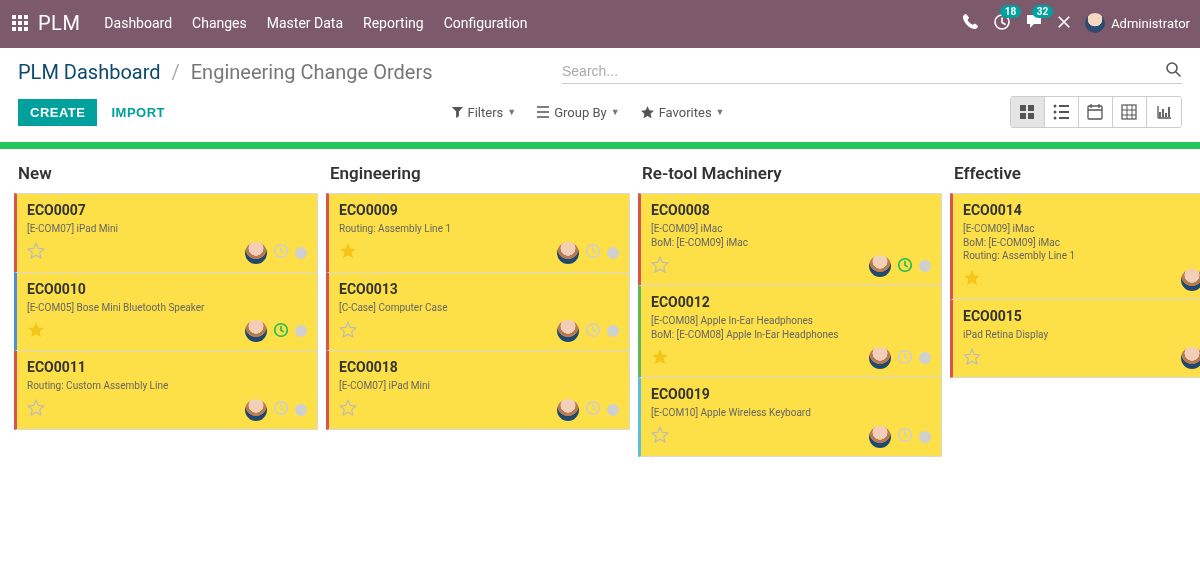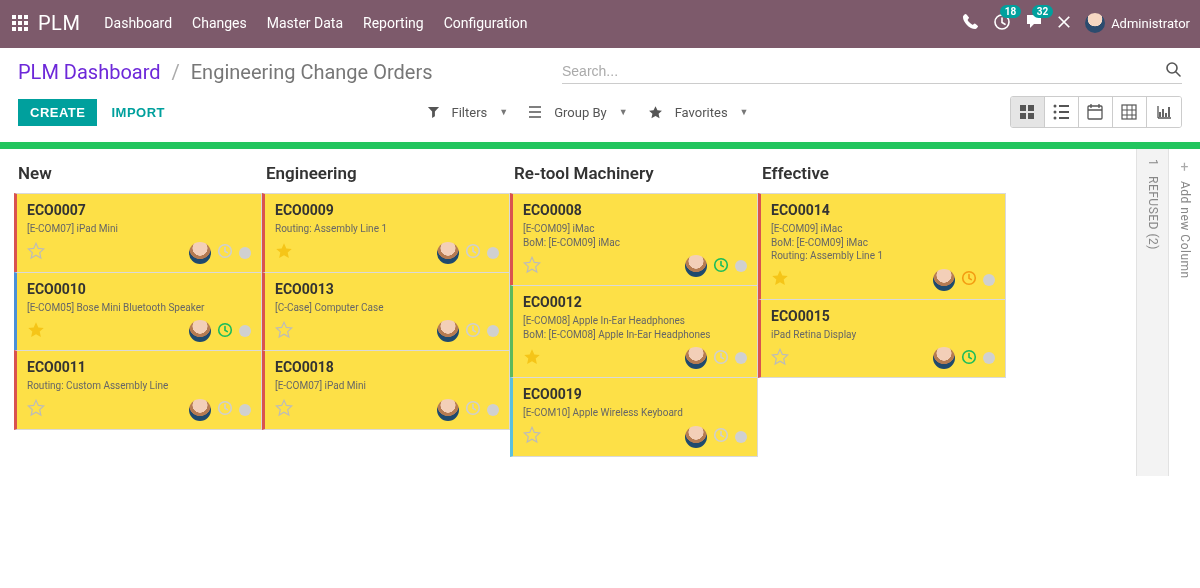--- a/index.html
+++ b/index.html
@@ -12,40 +12,40 @@
   .mainnav a { color: #fff; text-decoration: none; font-size: 14px; cursor: pointer; }
   .topbar-right { margin-left: auto; display: flex; align-items: center; gap: 14px; }
   .badge-wrap { position: relative; cursor: pointer; }
   .badge { position: absolute; top: -8px; right: -10px; background: #00a09d; color: #fff; font-size: 10px; font-weight: bold; padding: 1px 5px; border-radius: 9px; }
   .user { display: flex; align-items: center; gap: 6px; cursor: pointer; }
   .avatar-img { width: 20px; height: 20px; border-radius: 50%; background: radial-gradient(circle at 50% 30%, #f6d7c2 0 42%, #2c4b6e 44% 100%); }
   .accent-line { height: 2px; background: #7d5a6b; }
   
   .crumb-row { display: flex; align-items: center; padding: 12px 18px 6px 18px; }
   .crumb { font-size: 20px; color: #777; }
-  .crumb .crumb-link { color: #6d28d9; cursor: pointer; }
+  .crumb .crumb-link { color: #0c4a6e; cursor: pointer; }
   .crumb .sep { color: #aaa; margin: 0 6px; }
   .search-wrap { margin-left: auto; flex: 0 0 620px; display: flex; align-items: center; border-bottom: 1px solid #ccc; padding-bottom: 2px; gap: 32px; }
   .search-input { flex: 1; border: none; outline: none; font-size: 14px; color: #666; background: transparent; }
   .search-input::placeholder { color: #aaa; }
   .mag { cursor: pointer; }
   
   .actions-row { display: flex; align-items: center; padding: 6px 18px 14px 18px; border-bottom: 7px solid #22c55e; }
   .btn-create { background: #00a09d; color: #fff; border: none; padding: 6px 12px; font-size: 13px; font-weight: bold; letter-spacing: 0.5px; cursor: pointer; margin-right: 14px; }
   .btn-import { background: none; border: none; color: #00a09d; font-size: 13px; font-weight: bold; letter-spacing: 0.5px; cursor: pointer; }
   .filter-group { display: flex; gap: 20px; margin-left: auto; margin-right: auto; color: #555; }
-  .filter-item { display: flex; align-items: center; gap: 12px; cursor: pointer; font-size: 13px; }
+  .filter-item { display: flex; align-items: center; gap: 4px; cursor: pointer; font-size: 13px; }
   .view-switcher { display: flex; border: 1px solid #ccc; border-radius: 3px; overflow: hidden; }
   .view-btn { width: 34px; height: 30px; display: flex; align-items: center; justify-content: center; border-right: 1px solid #ccc; cursor: pointer; background: #fff; }
   .view-btn:last-child { border-right: none; }
   .view-btn.active { background: #e5e5e5; }
   
   .board-wrap { display: flex; background: #fff; }
   .board { flex: 1; display: flex; gap: 0; padding: 14px 0 20px 14px; align-items: flex-start; }
-  .column { width: 248px; }
+  .column { width: 304px; margin-right: 8px; }
   .col-title { font-size: 17px; font-weight: 600; color: #333; padding: 0 4px 10px 4px; }
   .cards { display: flex; flex-direction: column; }
   .card { border: 1px solid #d9d9d9; border-left-width: 3px; background: #fde047; padding: 8px 10px 8px 10px; margin-bottom: -1px; }
   .card.red    { border-left-color: #d9534f; }
   .card.blue   { border-left-color: #4a90d9; }
   .card.green  { border-left-color: #5cb85c; }
   .card.ltblue { border-left-color: #5bc0de; }
   .card-code { font-weight: 700; color: #333; font-size: 14px; margin-bottom: 4px; }
   .card-line { color: #666; font-size: 10px; line-height: 1.35; }
   .card-foot { display: flex; align-items: center; margin-top: 6px; }

